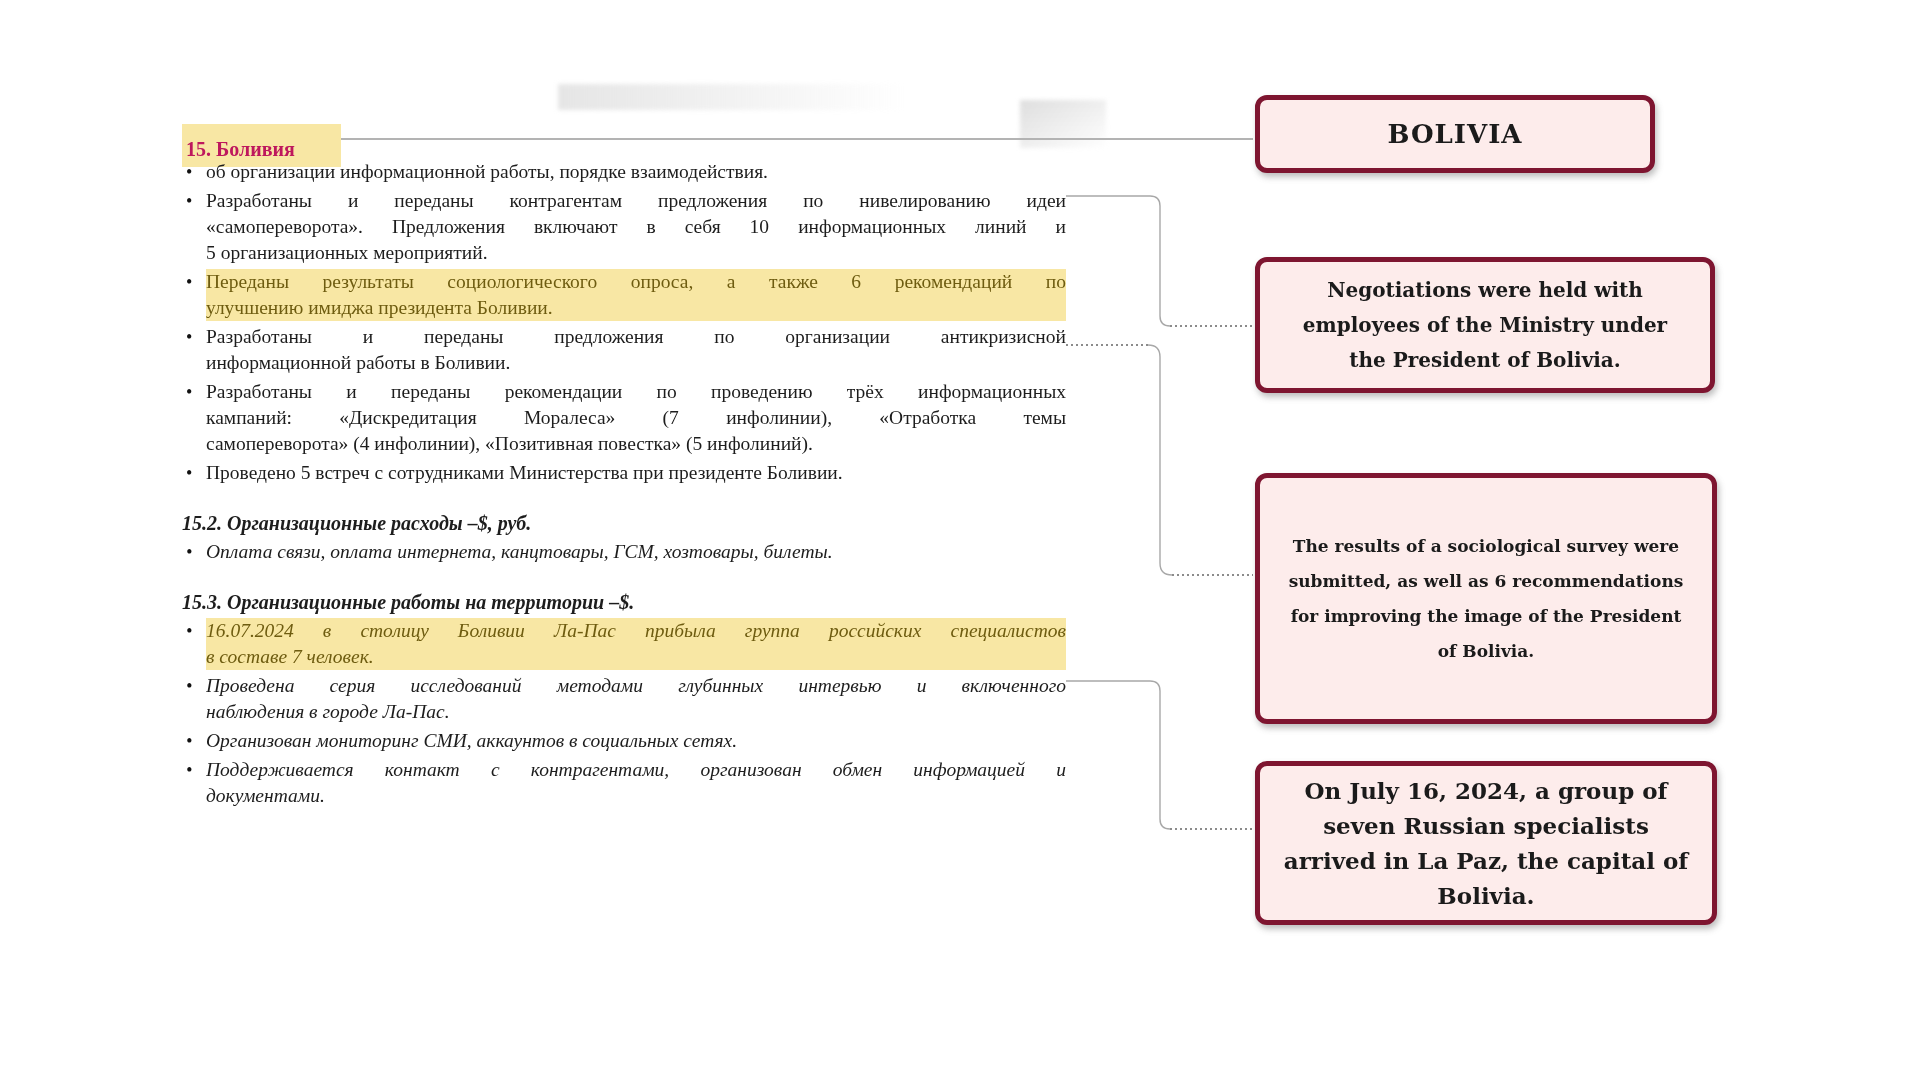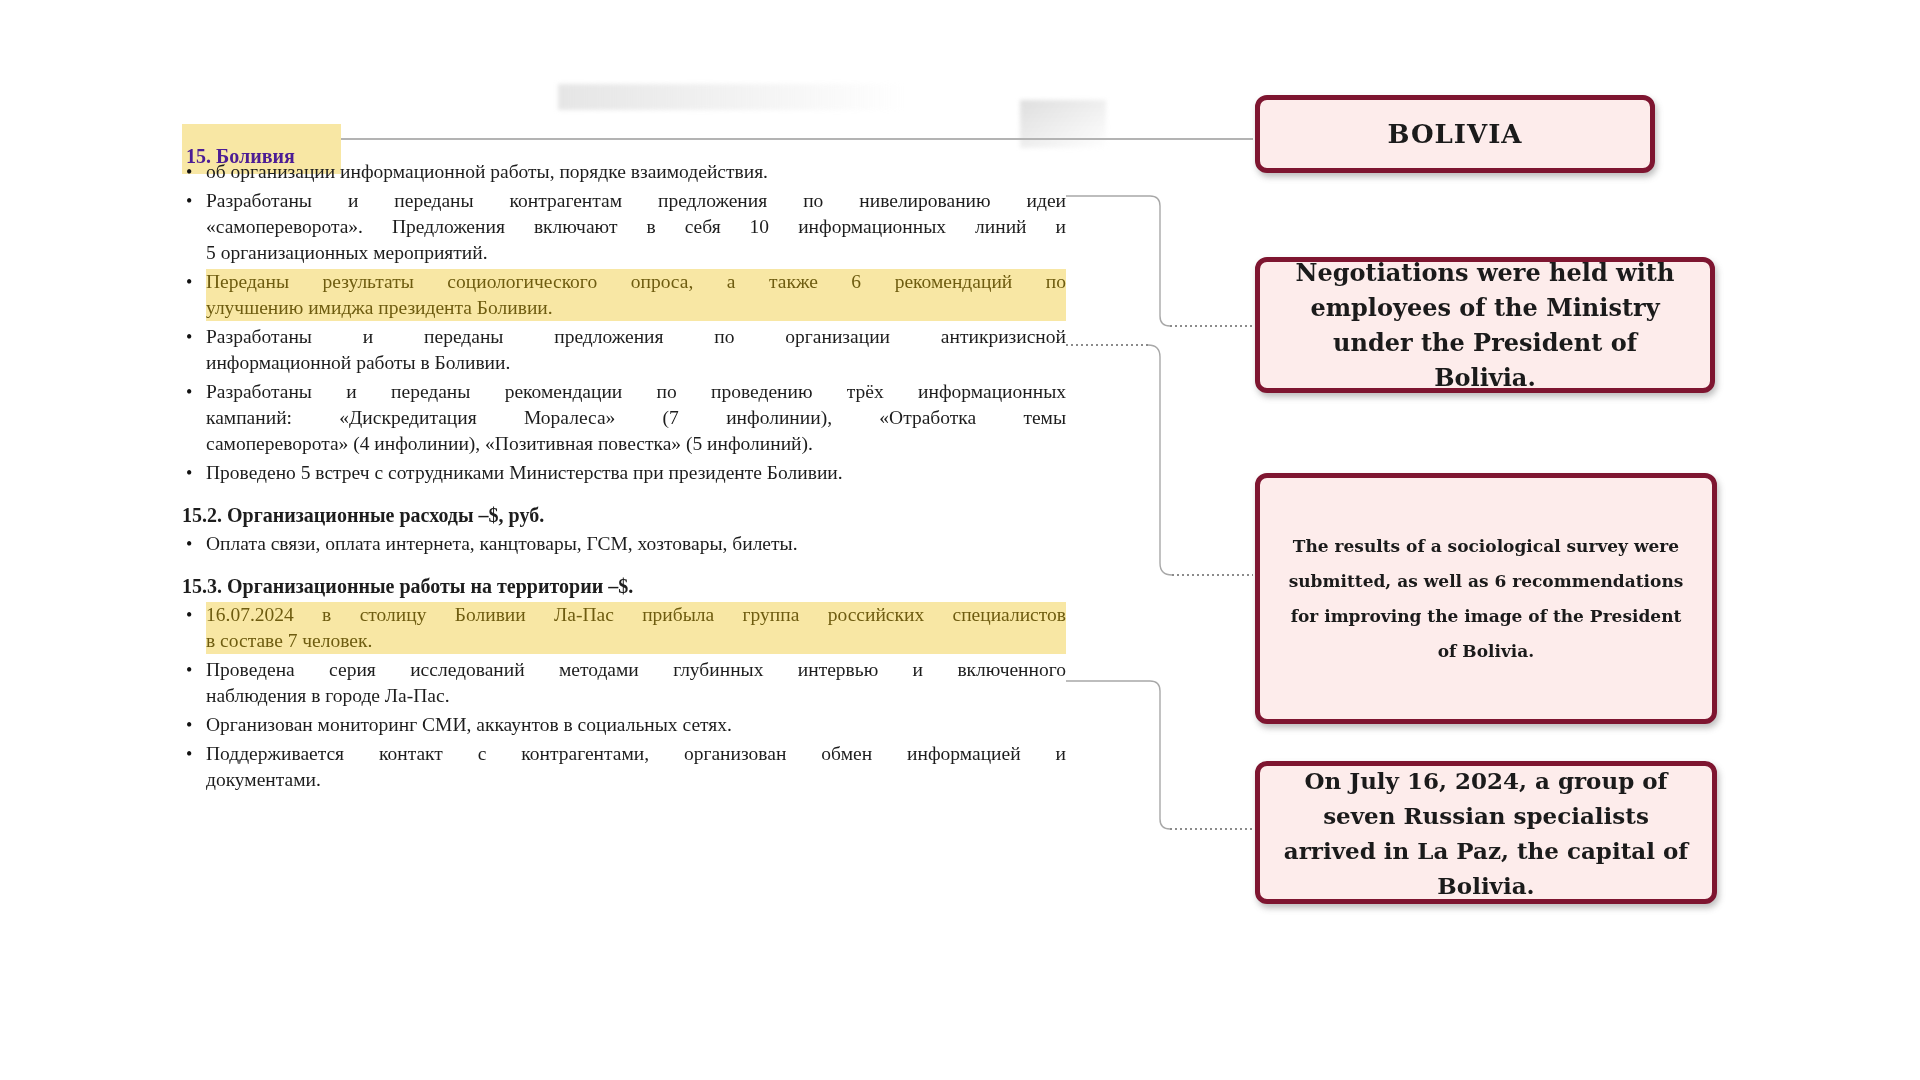--- a/index.html
+++ b/index.html
@@ -8,50 +8,50 @@
     background:#ffffff;
     font-family:"Liberation Serif", serif;
   }
   
   .doc{
     position:absolute;left:182px;top:124px;width:884px;
     color:#1d1d1d;font-size:19.5px;line-height:26px;
   }
   .doc-heading{height:32px;margin-bottom:0;}
   .doc-heading .hl-chip{
-    display:inline-block;background:#f8e7a4;color:#4c1d95;
-    font-weight:bold;font-size:20px;padding:19px 46px 5px 4px;
+    display:inline-block;background:#f8e7a4;color:#be185d;
+    font-weight:bold;font-size:20px;padding:12px 46px 5px 4px;
   }
   .sec-title{
     font-weight:bold;font-size:20px;height:26px;margin-top:2px;
   }
   .sec{margin-bottom:0;}
-  .sec + .sec{margin-top:16px;}
+  .sec + .sec{margin-top:24px;font-style:italic;}
   .bullet{position:relative;margin-top:3px;}
   .bullet .dot{
     position:absolute;left:4px;top:0;font-size:18px;line-height:26px;color:#111;
   }
   .bullet .lines{margin-left:24px;}
   .line{height:26px;white-space:nowrap;text-align:left;}
   .line.j{white-space:normal;text-align:justify;text-align-last:justify;height:26px;overflow:hidden;}
   .line.hl{background:#f8e7a4;color:#6e5c10;white-space:normal;}
   .line.hl.j{text-align-last:justify;}
   
   .callout{
     position:absolute;left:1255px;box-sizing:border-box;
     background:#fdeceb;border:5px solid #7e1530;border-radius:12px;
     box-shadow:2px 4px 6px rgba(110,110,110,.45);
     display:flex;align-items:center;justify-content:center;
     font-family:"DejaVu Serif", serif;font-weight:bold;color:#1b1b1b;
     text-align:center;padding:10px 22px;
   }
   .callout-title{top:95px;width:400px;height:78px;font-size:26px;letter-spacing:1px;}
-  .callout-2{top:257px;width:460px;height:136px;font-size:24px;line-height:35px;}
+  .callout-2{top:257px;width:460px;height:136px;font-size:20px;line-height:35px;}
   .callout-3{top:473px;width:462px;height:251px;font-size:17px;line-height:35px;}
-  .callout-4{top:761px;width:462px;height:143px;font-size:23px;line-height:35px;}
+  .callout-4{top:761px;width:462px;height:164px;font-size:23px;line-height:35px;}
   
   #connectors{position:absolute;left:0;top:0;pointer-events:none;}
   
   .smudge-1{
     position:absolute;left:558px;top:84px;width:348px;height:26px;
     background:linear-gradient(to right, rgba(225,225,225,.85), rgba(255,255,255,0));
     filter:blur(2px);
   }
   .smudge-2{
     position:absolute;left:1020px;top:100px;width:86px;height:48px;

